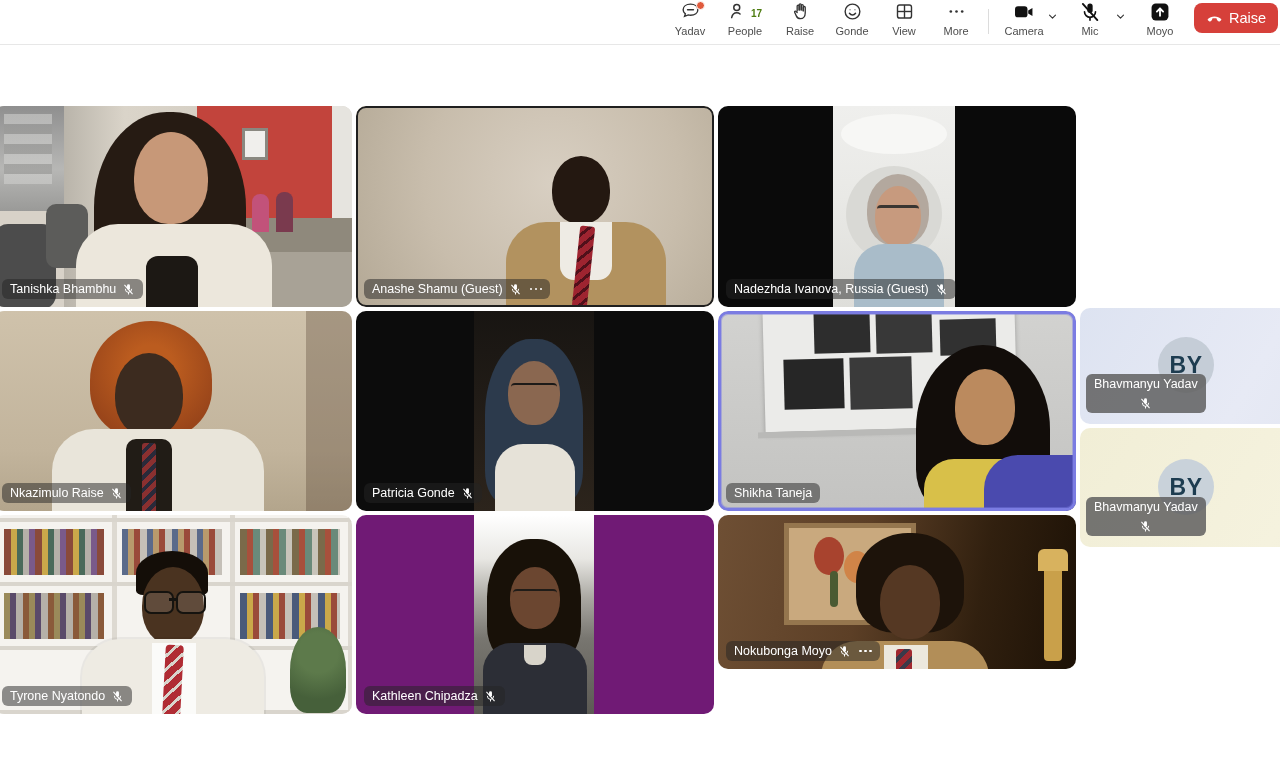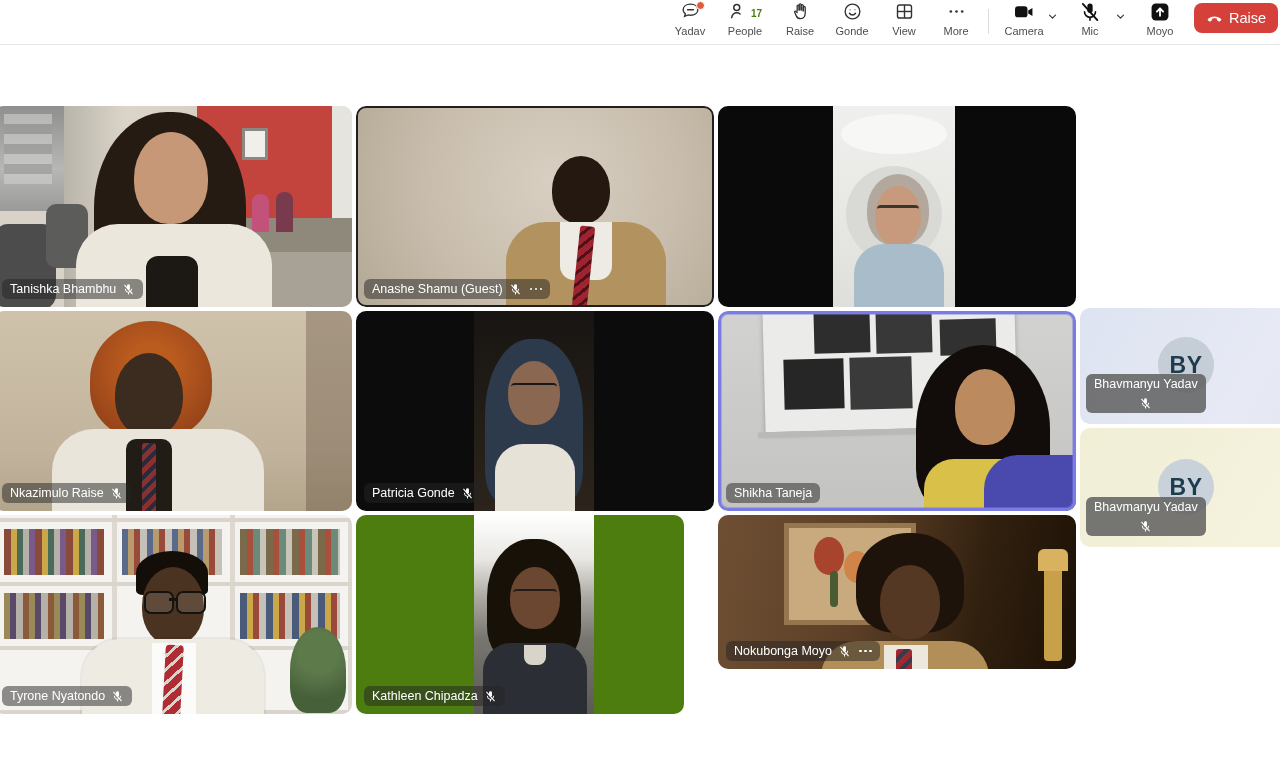--- a/index.html
+++ b/index.html
@@ -239,20 +239,31 @@
 <div class="tile" style="left:718px;top:106px;width:358px;height:201px;background:#0a0a0a;">
   <div class="art">
     <div class="pillar" style="left:115px;width:122px;background:linear-gradient(180deg,#efefed 0%,#e9e9e6 45%,#dededa 100%);"></div>
     <div class="abs" style="left:123px;top:8px;width:106px;height:40px;background:#f7f7f5;border-radius:50%;"></div>
     <div class="abs" style="left:128px;top:60px;width:96px;height:96px;background:#d9d9d5;border-radius:50%;"></div>
     <div class="abs" style="left:149px;top:68px;width:62px;height:72px;background:#b3a89e;border-radius:50% 50% 44% 44%;"></div>
     <div class="abs" style="left:157px;top:80px;width:46px;height:60px;background:#c79a7e;border-radius:50% 50% 46% 46%;"></div>
     <div class="abs" style="left:159px;top:99px;width:42px;height:9px;border-top:3px solid #3a3632;border-radius:4px;"></div>
     <div class="abs" style="left:136px;top:138px;width:90px;height:63px;background:#a9bcc9;border-radius:30px 30px 0 0;"></div>
   </div>
+  <div class="tag">
+    <span>Nadezhda Ivanova, Russia (Guest)</span>
+    <span style="display:flex;">
+      <svg viewBox="0 0 24 24" width="13" height="13">
+          <rect x="9.3" y="2.5" width="5.4" height="10" rx="2.7" fill="#fff"></rect>
+          <path d="M6.2 11.5a5.8 5.8 0 0 0 11.6 0" fill="none" stroke="#fff" stroke-width="1.8" stroke-linecap="round"></path>
+          <line x1="12" y1="17.6" x2="12" y2="20.5" stroke="#fff" stroke-width="1.8" stroke-linecap="round"></line>
+          <line x1="4.5" y1="3.5" x2="19.5" y2="20.5" stroke="#fff" stroke-width="2"></line>
+        </svg>
+      </span>
+  </div>
 </div>
 
 <div class="tile" style="left:-6px;top:311px;width:358px;height:200px;background:linear-gradient(180deg,#cfc2ab,#c2b49c 70%,#b3a58c);">
   <div class="art">
     <div class="abs" style="right:0;top:0;width:46px;height:200px;background:rgba(60,40,25,.28);"></div>
     <div class="abs" style="left:96px;top:10px;width:122px;height:118px;background:radial-gradient(circle at 50% 40%,#bb5c1f 25%,#99451a 75%);border-radius:50% 50% 42% 42%;"></div>
     <div class="abs" style="left:121px;top:42px;width:68px;height:84px;background:#3c2b1f;border-radius:50% 50% 46% 46%;"></div>
     <div class="abs" style="left:58px;top:118px;width:212px;height:85px;background:#e9e5da;border-radius:42px 42px 0 0;"></div>
     <div class="abs" style="left:132px;top:128px;width:46px;height:75px;background:#211c16;border-radius:10px 10px 0 0;"></div>
     <div class="abs" style="left:148px;top:132px;width:14px;height:70px;background:repeating-linear-gradient(135deg,#8a3030 0 5px,#2a2a3a 5px 9px);border-radius:3px;"></div>
@@ -336,21 +347,21 @@
       <svg viewBox="0 0 24 24" width="13" height="13">
           <rect x="9.3" y="2.5" width="5.4" height="10" rx="2.7" fill="#fff"></rect>
           <path d="M6.2 11.5a5.8 5.8 0 0 0 11.6 0" fill="none" stroke="#fff" stroke-width="1.8" stroke-linecap="round"></path>
           <line x1="12" y1="17.6" x2="12" y2="20.5" stroke="#fff" stroke-width="1.8" stroke-linecap="round"></line>
           <line x1="4.5" y1="3.5" x2="19.5" y2="20.5" stroke="#fff" stroke-width="2"></line>
         </svg>
       </span>
   </div>
 </div>
 
-<div class="tile" style="left:356px;top:515px;width:328px;height:199px;background:#4d7c0f;text-decoration:underline;">
+<div class="tile" style="left:356px;top:515px;width:358px;height:199px;background:#701a75;text-decoration:underline;">
   <div class="art">
     <div class="pillar" style="left:118px;width:120px;background:linear-gradient(180deg,#ffffff 0%,#e8e7e3 22%,#a9a7a1 42%,#787670 62%,#5c5a54 100%);"></div>
     <div class="abs" style="left:131px;top:24px;width:94px;height:125px;background:#181108;border-radius:46% 46% 30% 30%;"></div>
     <div class="abs" style="left:154px;top:52px;width:50px;height:62px;background:#6b4630;border-radius:50% 50% 46% 46%;"></div>
     <div class="abs" style="left:157px;top:74px;width:44px;height:8px;border-top:2.5px solid #201c18;border-radius:4px;"></div>
     <div class="abs" style="left:127px;top:128px;width:104px;height:71px;background:#2c2e36;border-radius:28px 28px 0 0;"></div>
     <div class="abs" style="left:168px;top:130px;width:22px;height:20px;background:#d8d4ca;border-radius:0 0 8px 8px;"></div>
   </div>
   <div class="tag">
     <span>Kathleen Chipadza</span>

